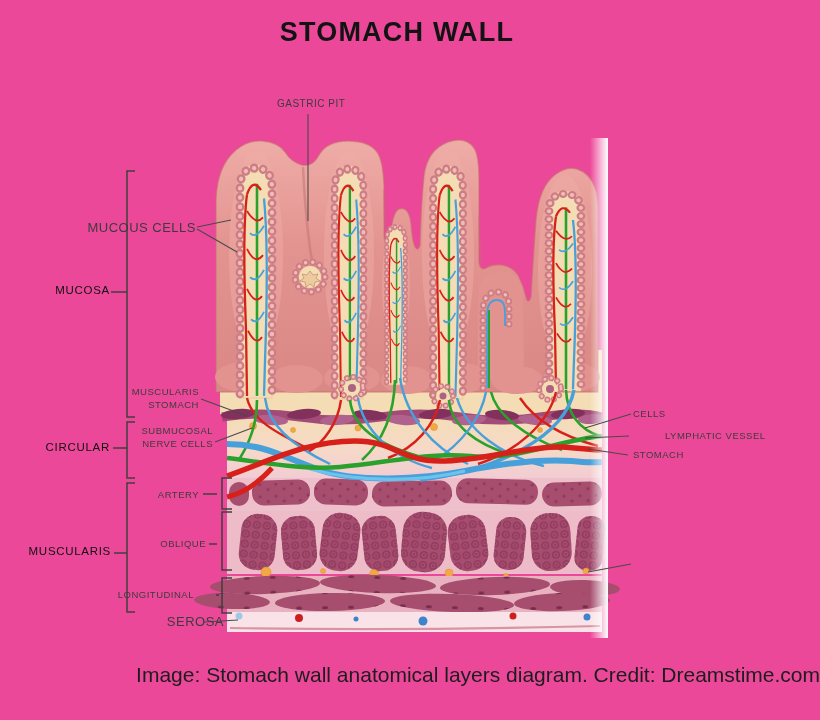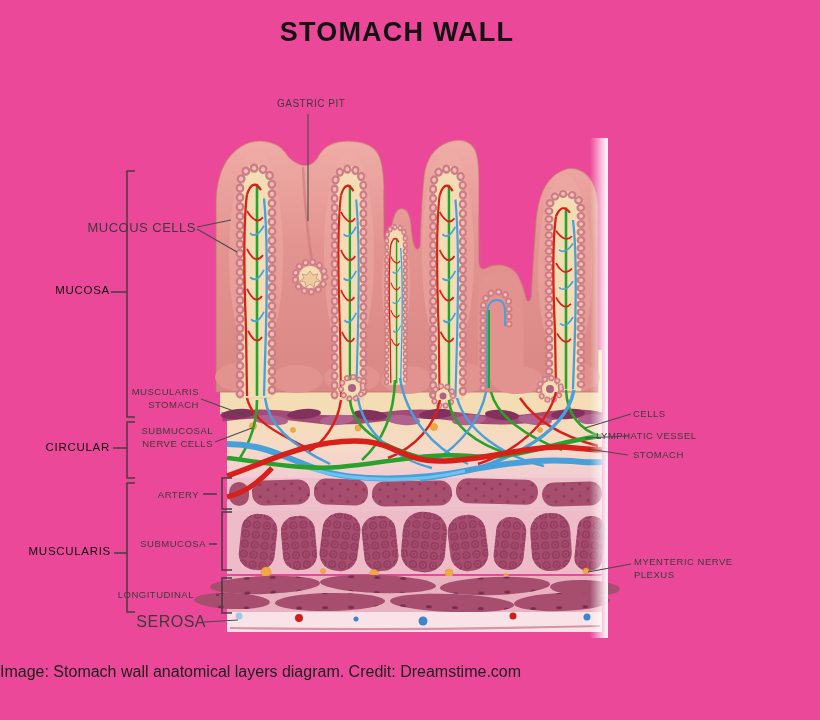--- a/index.html
+++ b/index.html
@@ -1,22 +1,22 @@
 <!DOCTYPE html>
 <html style="--ink: #131313; --caption-ink: #1d1d1d; --label: #3c3c3c; --line: #4a4a4a; --bracket: #3f3f3f; --pink-body: #e2928f; --pink-hi: #efaca6; --pink-lo: #d98885; --pink-edge: #c4706f; --cream: #f4ddb4; --cream-edge: #e7c291; --bead-outer: #cd7e82; --bead-inner: #f2babb; --mm-purple: #9c4273; --mm-dark: #82305c; --mm-light: #b0618e; --sub-pink: #f2ccd3; --muscle: #a74d6e; --muscle-dark: #86345a; --muscle-deep: #772c4e; --muscle-bg: #eec0cb; --muscle-bg2: #edbcc8; --long-bg: #e9b2c0; --serosa-bg: #f9e3e8; --serosa-line: #d795a3; --artery: #d8201a; --vein: #48a0da; --vein-light: #6cc4ee; --lymph: #2aa12c; --nerve-orange: #f2a844; --dot-red: #cc2020; --dot-blue: #3d84cc; --dot-blue-light: #9fc8e8;"><head>
 <meta charset="utf-8">
 <style>
   html,body{margin:0;padding:0;background:#ffffff;}
   #stage{position:relative;width:820px;height:720px;background:#ec4899;overflow:hidden;
          font-family:"Liberation Sans",sans-serif;}
   #art{position:absolute;left:0;top:0;width:820px;height:720px;}
   .ttl{position:absolute;top:17px;left:0;width:794px;text-align:center;
        font-size:27px;font-weight:bold;letter-spacing:1.2px;color:var(--ink);}
-  .cap{position:absolute;top:663px;left:0;width:820px;text-align:left;
-       font-size:16px;color:var(--caption-ink);}
+  .cap{position:absolute;top:663px;left:0;width:820px;text-align:right;
+       font-size:21px;color:var(--caption-ink);}
   .l{position:absolute;font-size:9.5px;line-height:13px;letter-spacing:.5px;
      color:var(--label);white-space:nowrap;}
   .l.b{font-weight:normal;font-size:11.5px;color:#101010;letter-spacing:.7px;}
   .l.ra{text-align:right;}
 </style>
 </head>
 <body>
 
 <div id="stage">
 
@@ -334,27 +334,23 @@
 <div class="l ra" style="right:621px;top:385px">
   <span style="display:block">MUSCULARIS</span>
   <span style="display:block">STOMACH</span>
 </div>
 <div class="l ra" style="right:607px;top:424px">
   <span style="display:block">SUBMUCOSAL</span>
   <span style="display:block">NERVE CELLS</span>
 </div>
 <div class="l b" style="right:710px;top:441px">CIRCULAR</div>
 <div class="l" style="right:621px;top:488px">ARTERY</div>
-<div class="l" style="right:614px;top:537px">SUBMUCOSA</div>
+<div class="l" style="right:614px;top:537px">OBLIQUE</div>
 <div class="l b" style="right:709px;top:545px">MUSCULARIS</div>
 <div class="l" style="right:626px;top:588px">LONGITUDINAL</div>
-<div class="l" style="right:614px;top:615px;font-size:16px">SEROSA</div>
+<div class="l" style="right:596px;top:615px;font-size:13px">SEROSA</div>
 <div class="l" style="left:633px;top:407px">CELLS</div>
-<div class="l" style="left:596px;top:429px">LYMPHATIC VESSEL</div>
+<div class="l" style="left:665px;top:429px">LYMPHATIC VESSEL</div>
 <div class="l" style="left:633px;top:448px">STOMACH</div>
-<div class="l" style="left:634px;top:555px">
-  <span style="display:block">MYENTERIC NERVE</span>
-  <span style="display:block">PLEXUS</span>
+
+<div class="cap">Image: Stomach wall anatomical layers diagram. Credit: Dreamstime.com</div>
+
 </div>
 
-<div class="cap">Image: Stomach wall anatomical layers diagram. Credit: Dreamstime.com</div>
-
-</div>
-
 </body></html>

